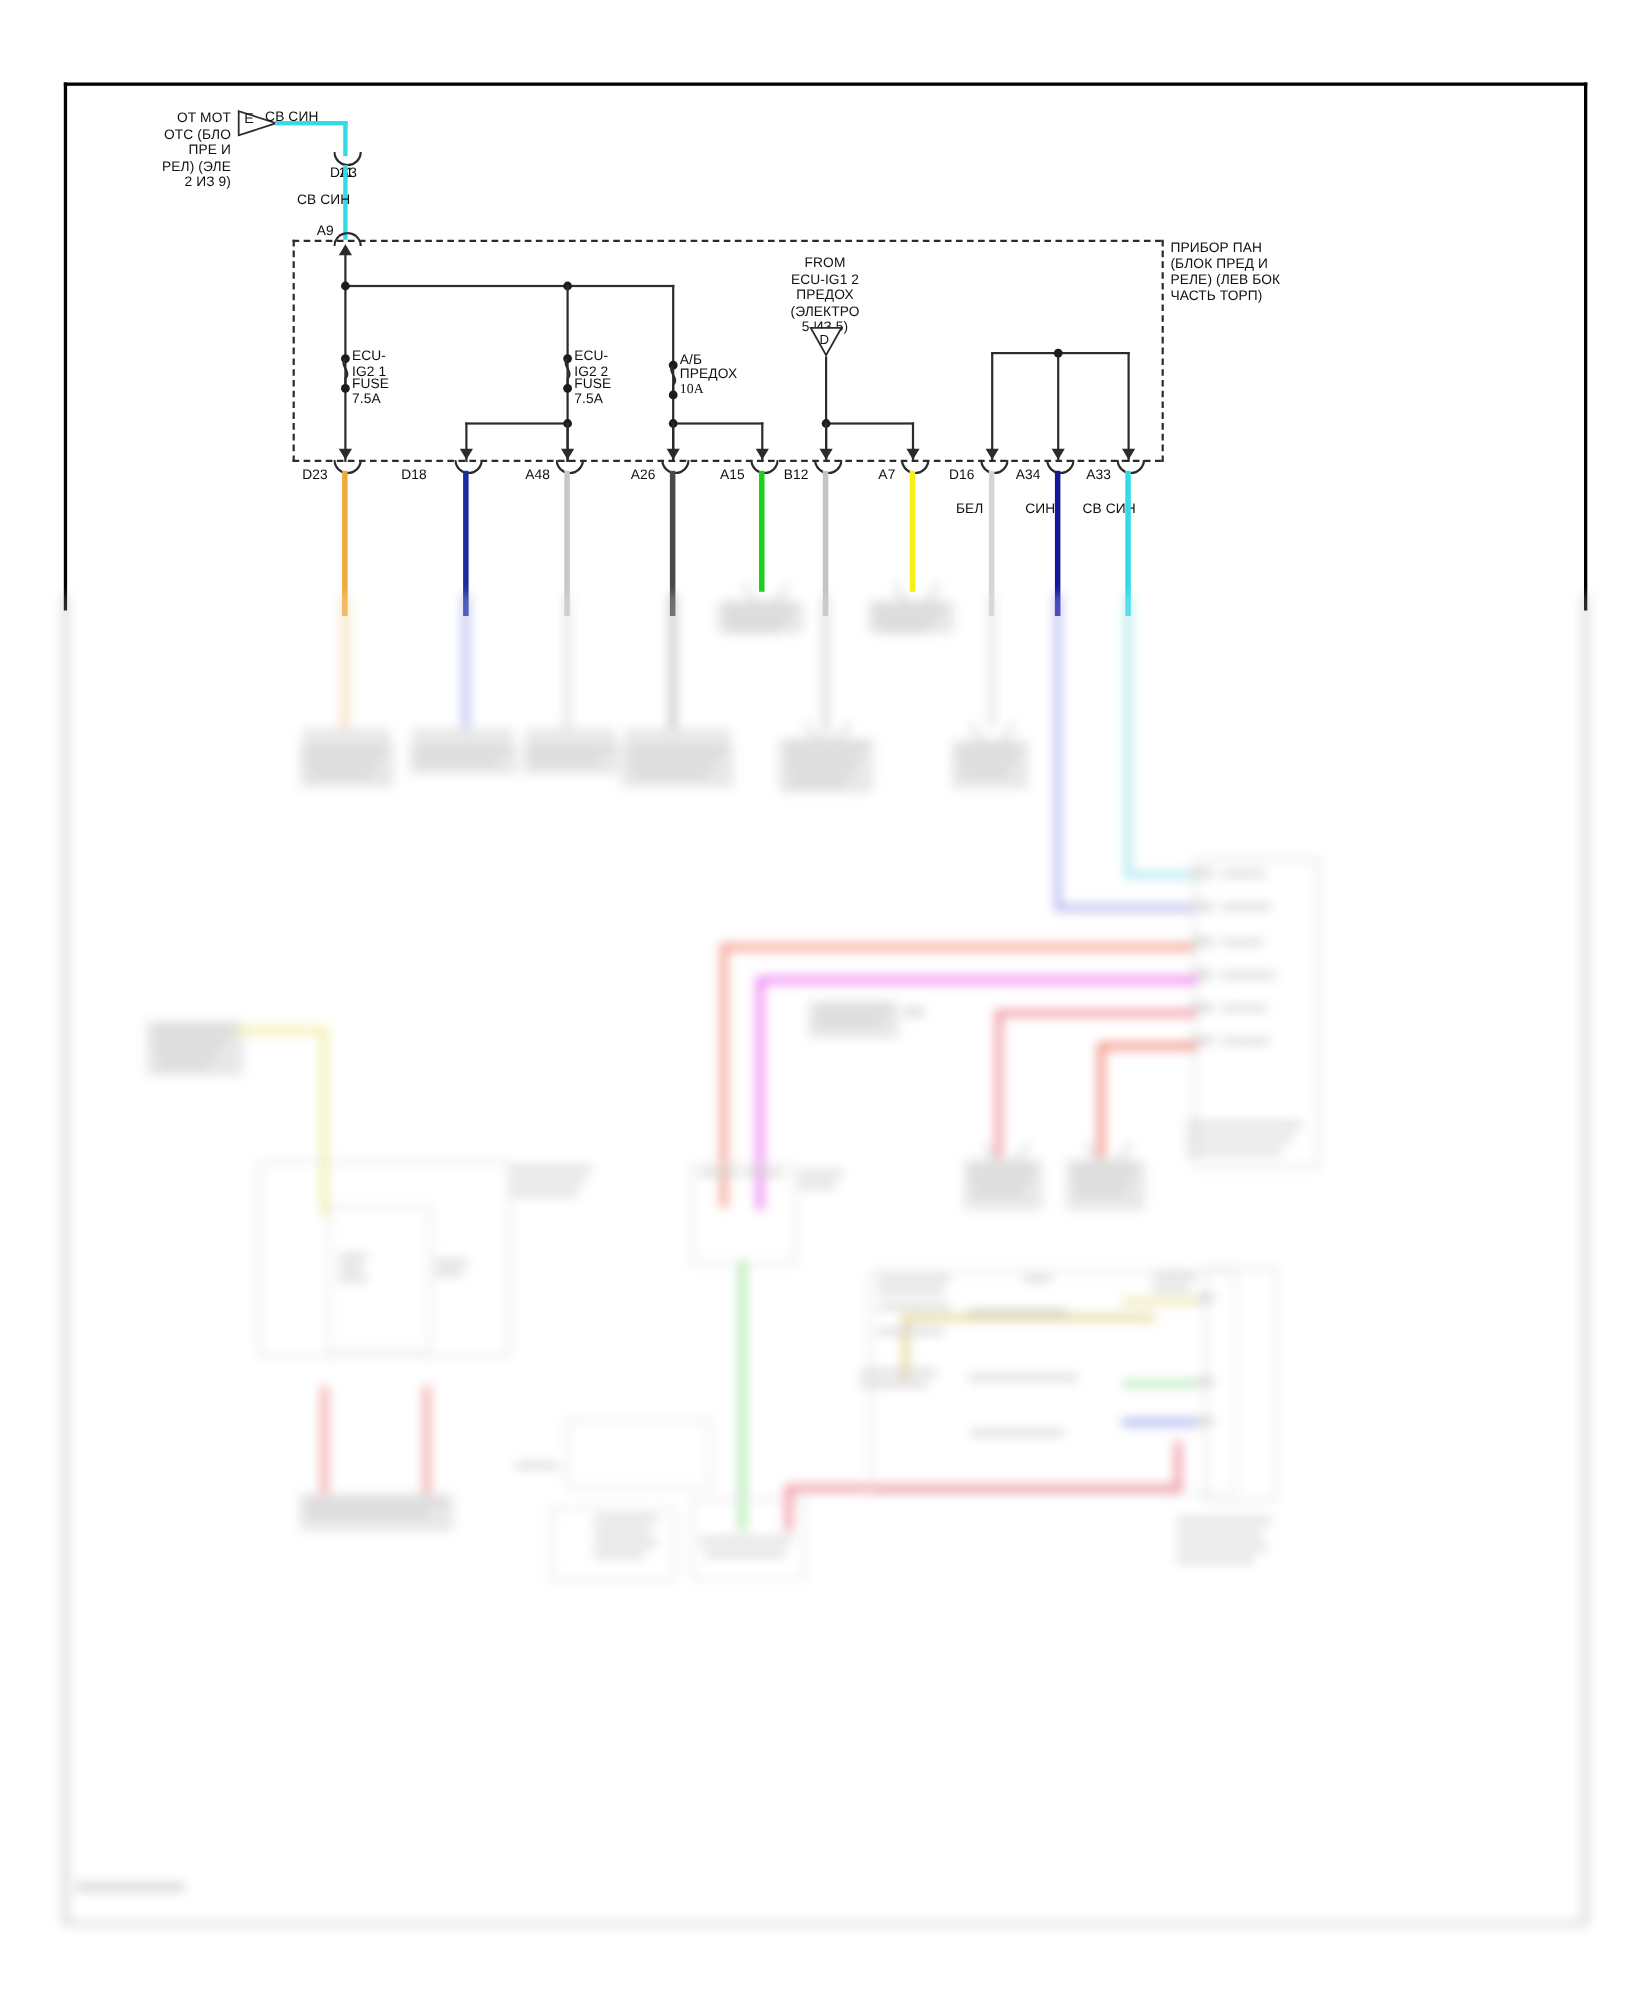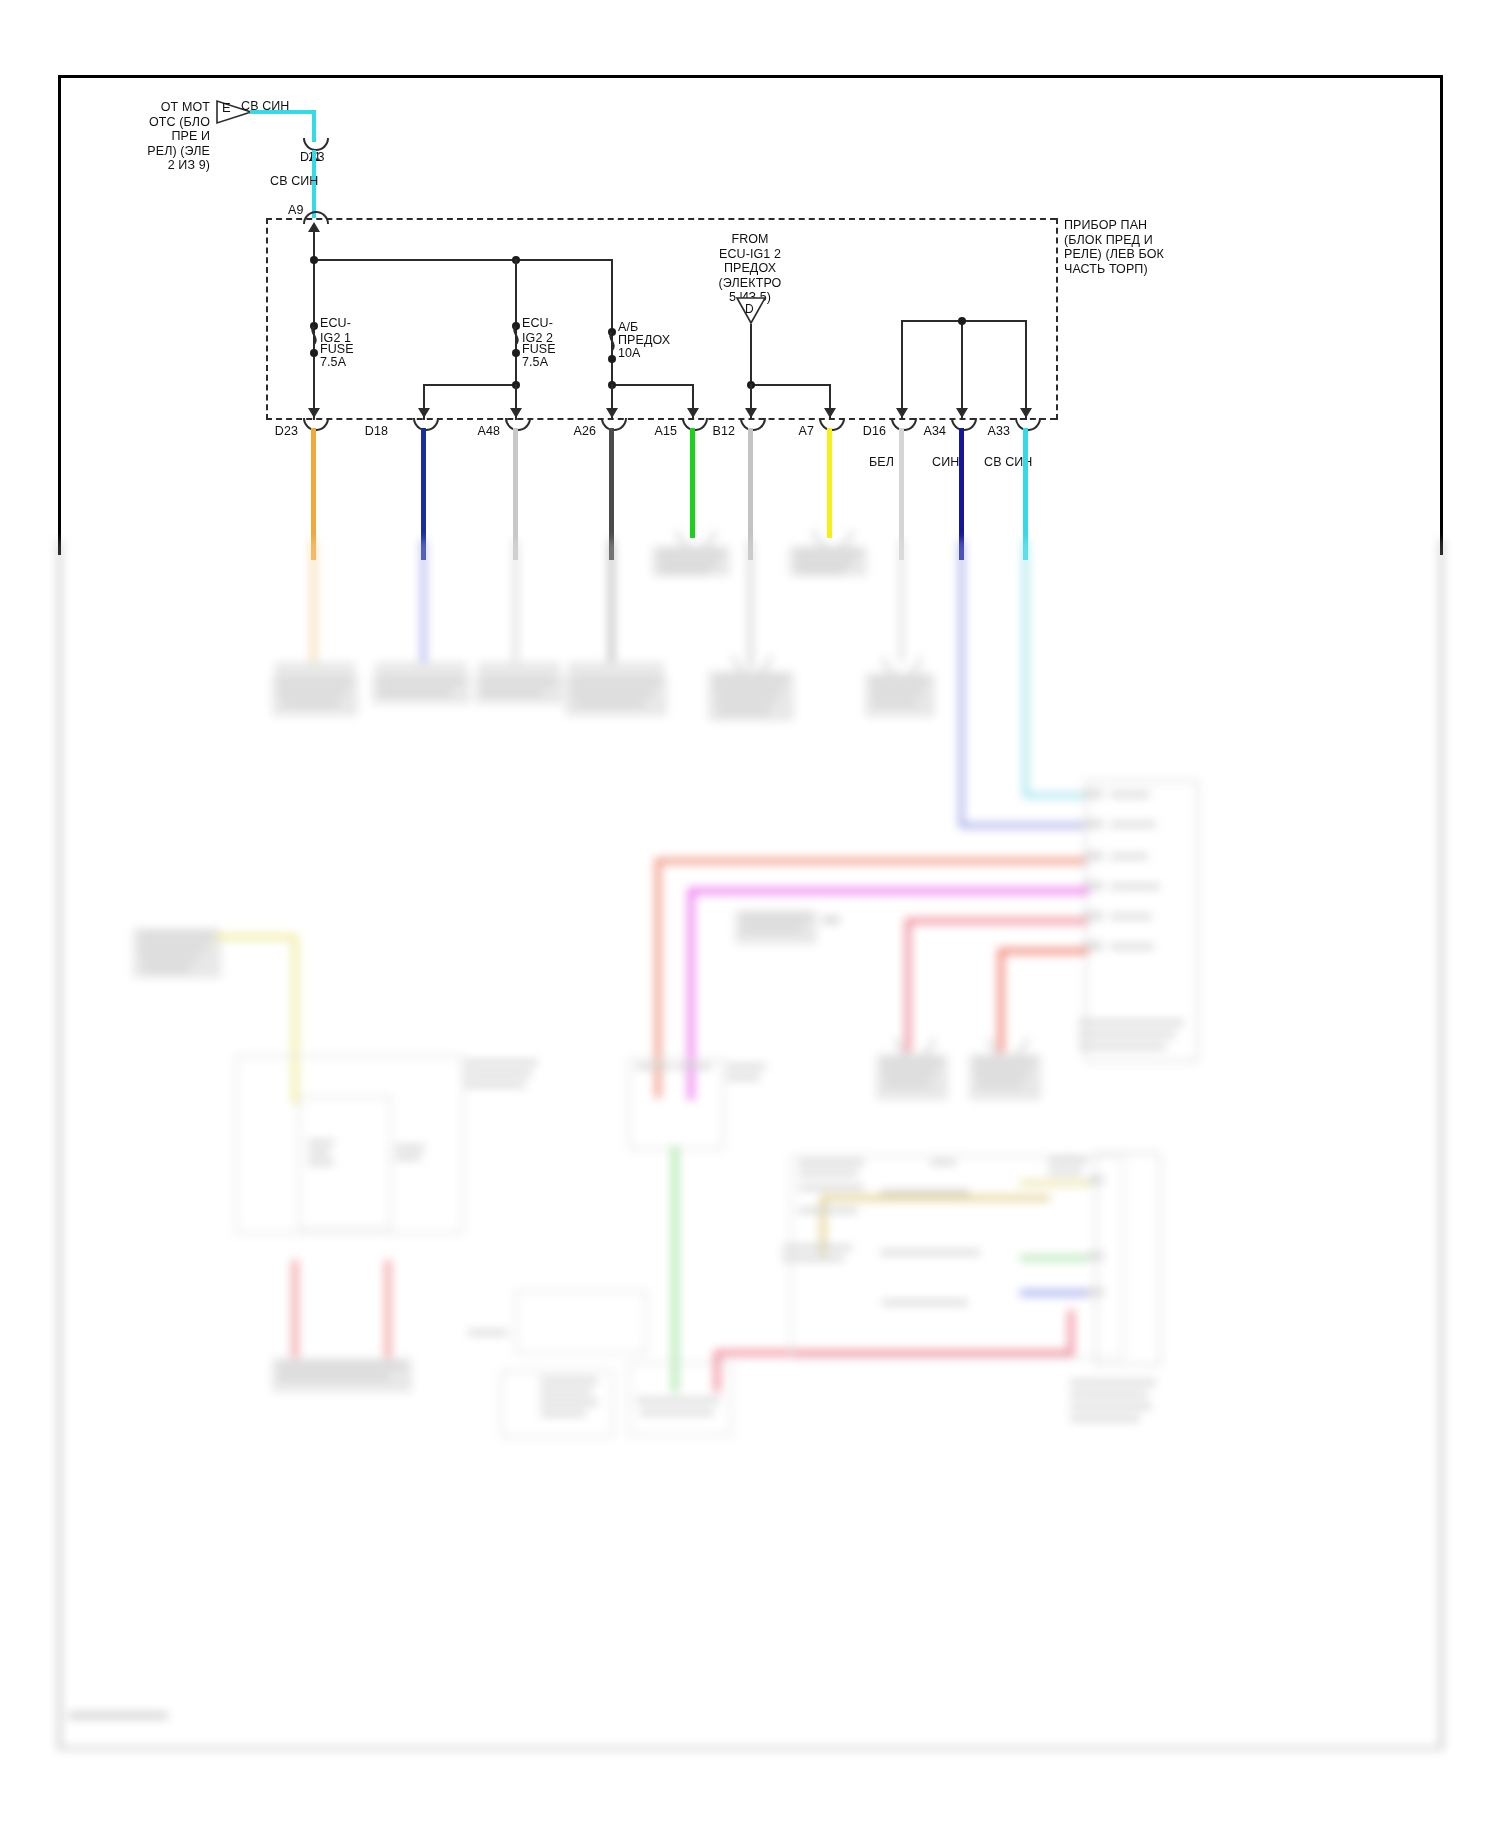--- a/index.html
+++ b/index.html
@@ -119,21 +119,21 @@
     <div class="txt" style="left:522px;top:342px;">FUSE</div>
     <div class="txt" style="left:522px;top:355px;">7.5A</div>
 
     <div class="dot" style="left:608px;top:328px;"></div>
     <svg style="position:absolute;left:604px;top:332px;" width="16" height="28">
       <path d="M8,0 C2,6 14,12 8,18 L8,26" fill="none" stroke="#2b2b2b" stroke-width="2"></path>
     </svg>
     <div class="dot" style="left:608px;top:355px;"></div>
     <div class="txt" style="left:618px;top:320px;">А/Б</div>
     <div class="txt" style="left:618px;top:333px;">ПРЕДОХ</div>
-    <div class="txt" style="left:618px;top:346px;">10A</div>
+    <div class="txt" style="left:618px;top:346px;font-family:Liberation Serif, serif;">10A</div>
 
     <div class="txt c" style="left:690px;top:232px;width:120px;">FROM
 ECU-IG1 2
 ПРЕДОХ
 (ЭЛЕКТРО
 5 ИЗ 5)</div>
     <svg class="tri-svg" style="left:735px;top:296px;" width="32" height="30">
       <polygon points="2,2 30,2 16,27" fill="#ffffff" stroke="#2b2b2b" stroke-width="1.6"></polygon>
     </svg>
     <div class="txt" style="left:745px;top:302px;font-size:12px;">D</div>

